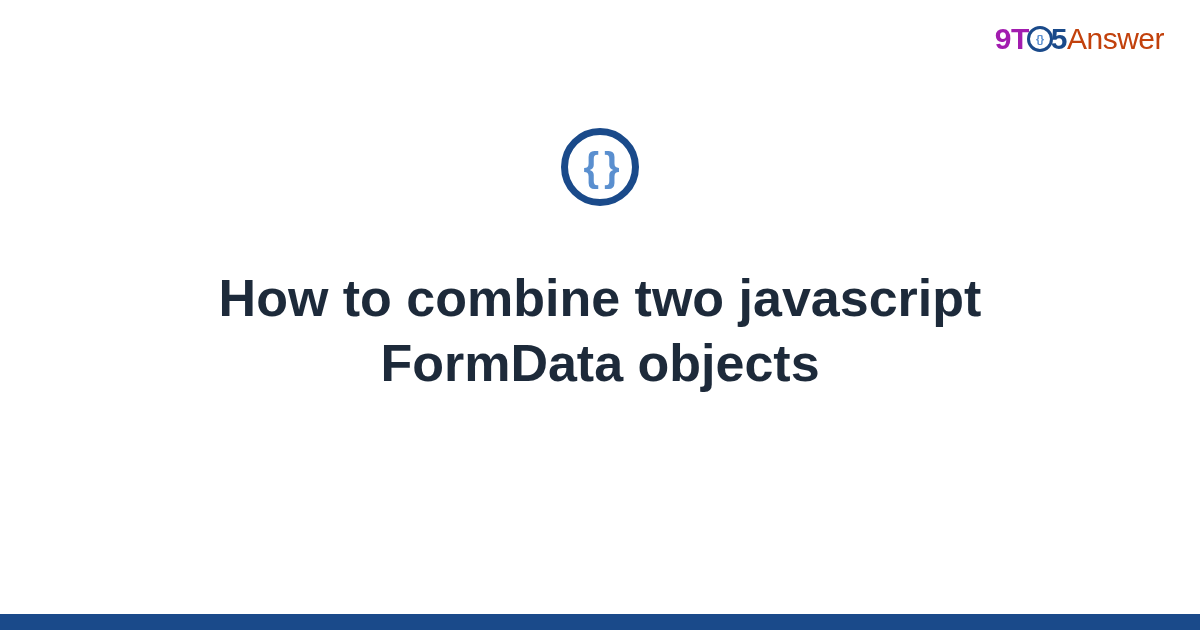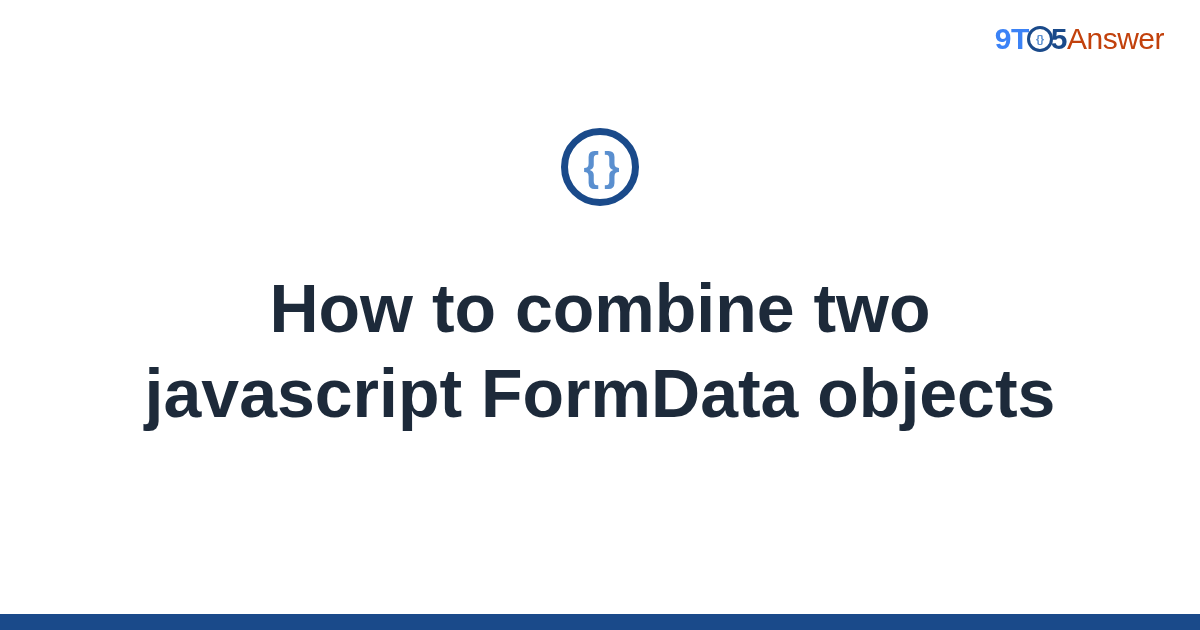--- a/index.html
+++ b/index.html
@@ -19,21 +19,21 @@
       position: absolute;
       top: 22px;
       right: 36px;
     }
     .logo {
       font-size: 30px;
       font-weight: 600;
       letter-spacing: -0.5px;
     }
     .logo-9t {
-      color: #3b82f6;
+      color: #a21caf;
     }
     .logo-o-wrap {
       display: inline-block;
       position: relative;
       width: 26px;
       height: 26px;
       vertical-align: -3px;
       margin: 0 -2px;
     }
     .logo-o-ring {
@@ -85,21 +85,21 @@
     .icon-brace {
       color: #5a8fcf;
       font-size: 40px;
       font-weight: 800;
       line-height: 1;
       letter-spacing: -3px;
       font-family: Arial, sans-serif;
     }
     .title {
       color: #1d2a3a;
-      font-size: 68px;
+      font-size: 52px;
       font-weight: 700;
       text-align: center;
       line-height: 1.25;
       max-width: 950px;
     }
     .footer-bar {
       position: absolute;
       bottom: 0;
       left: 0;
       right: 0;

